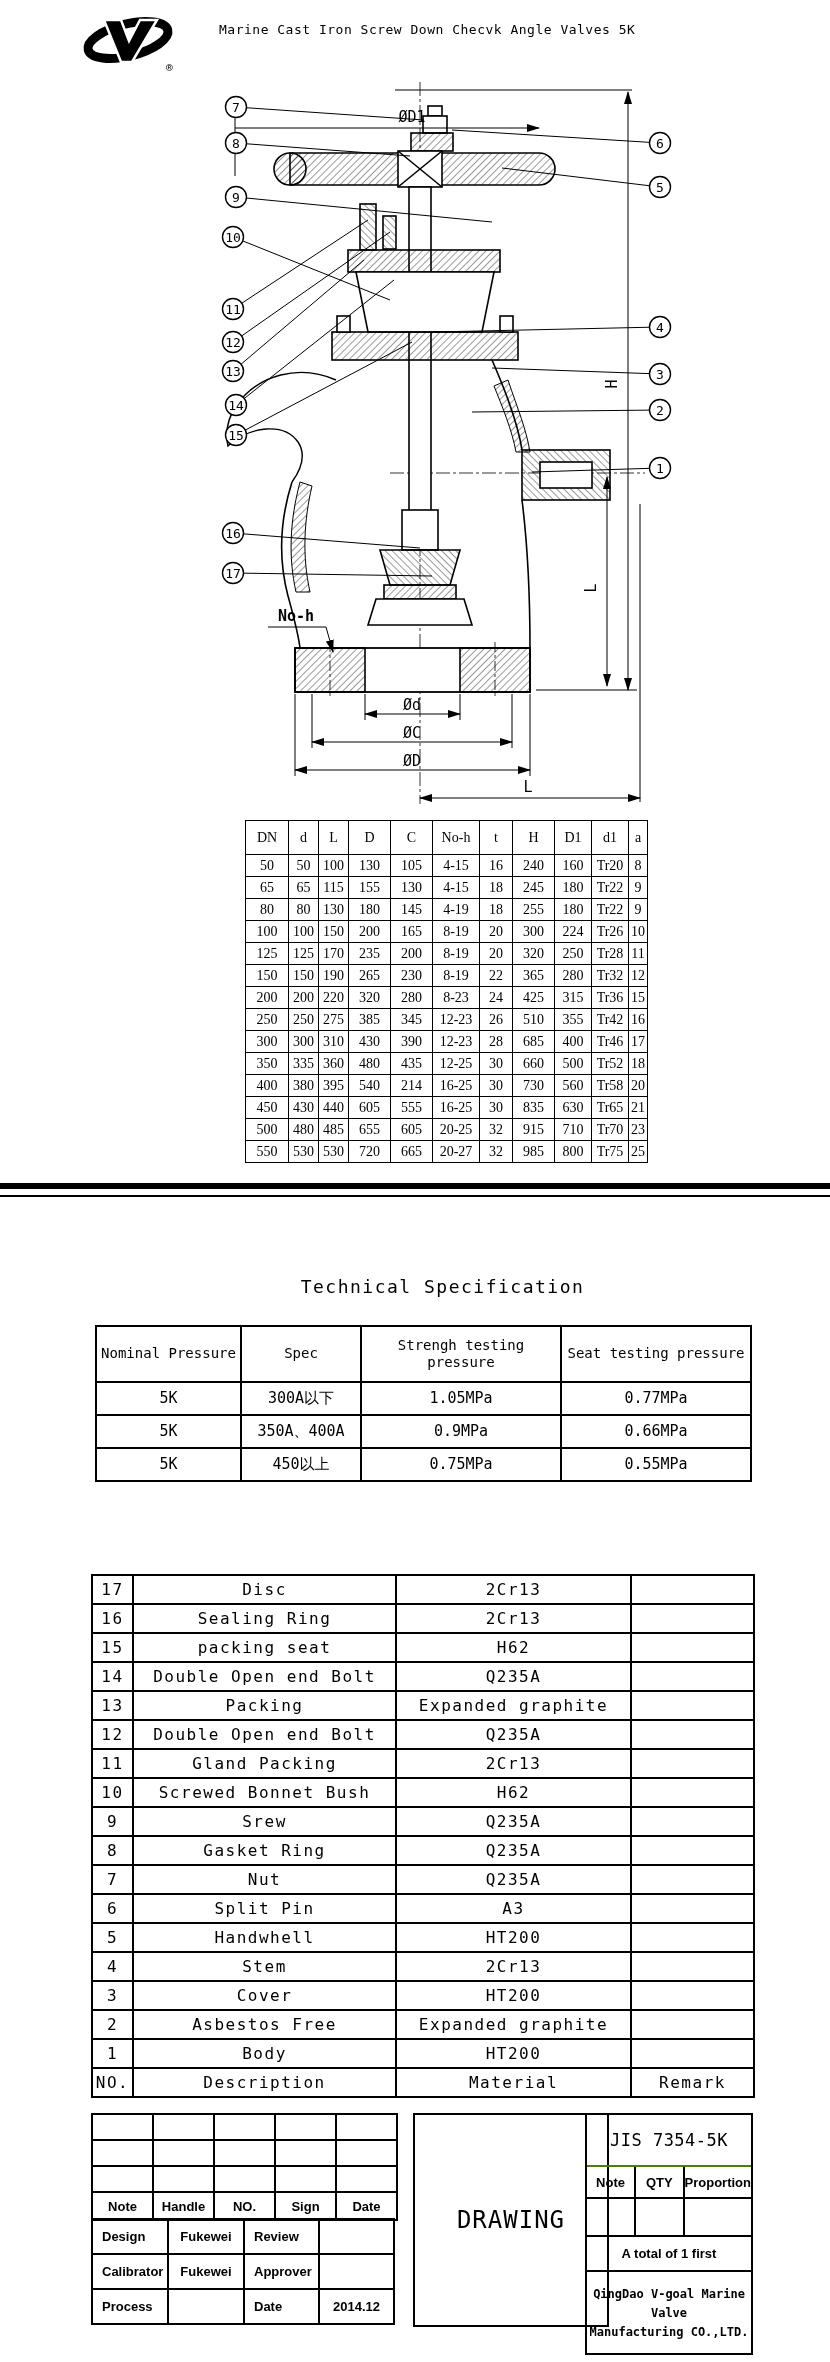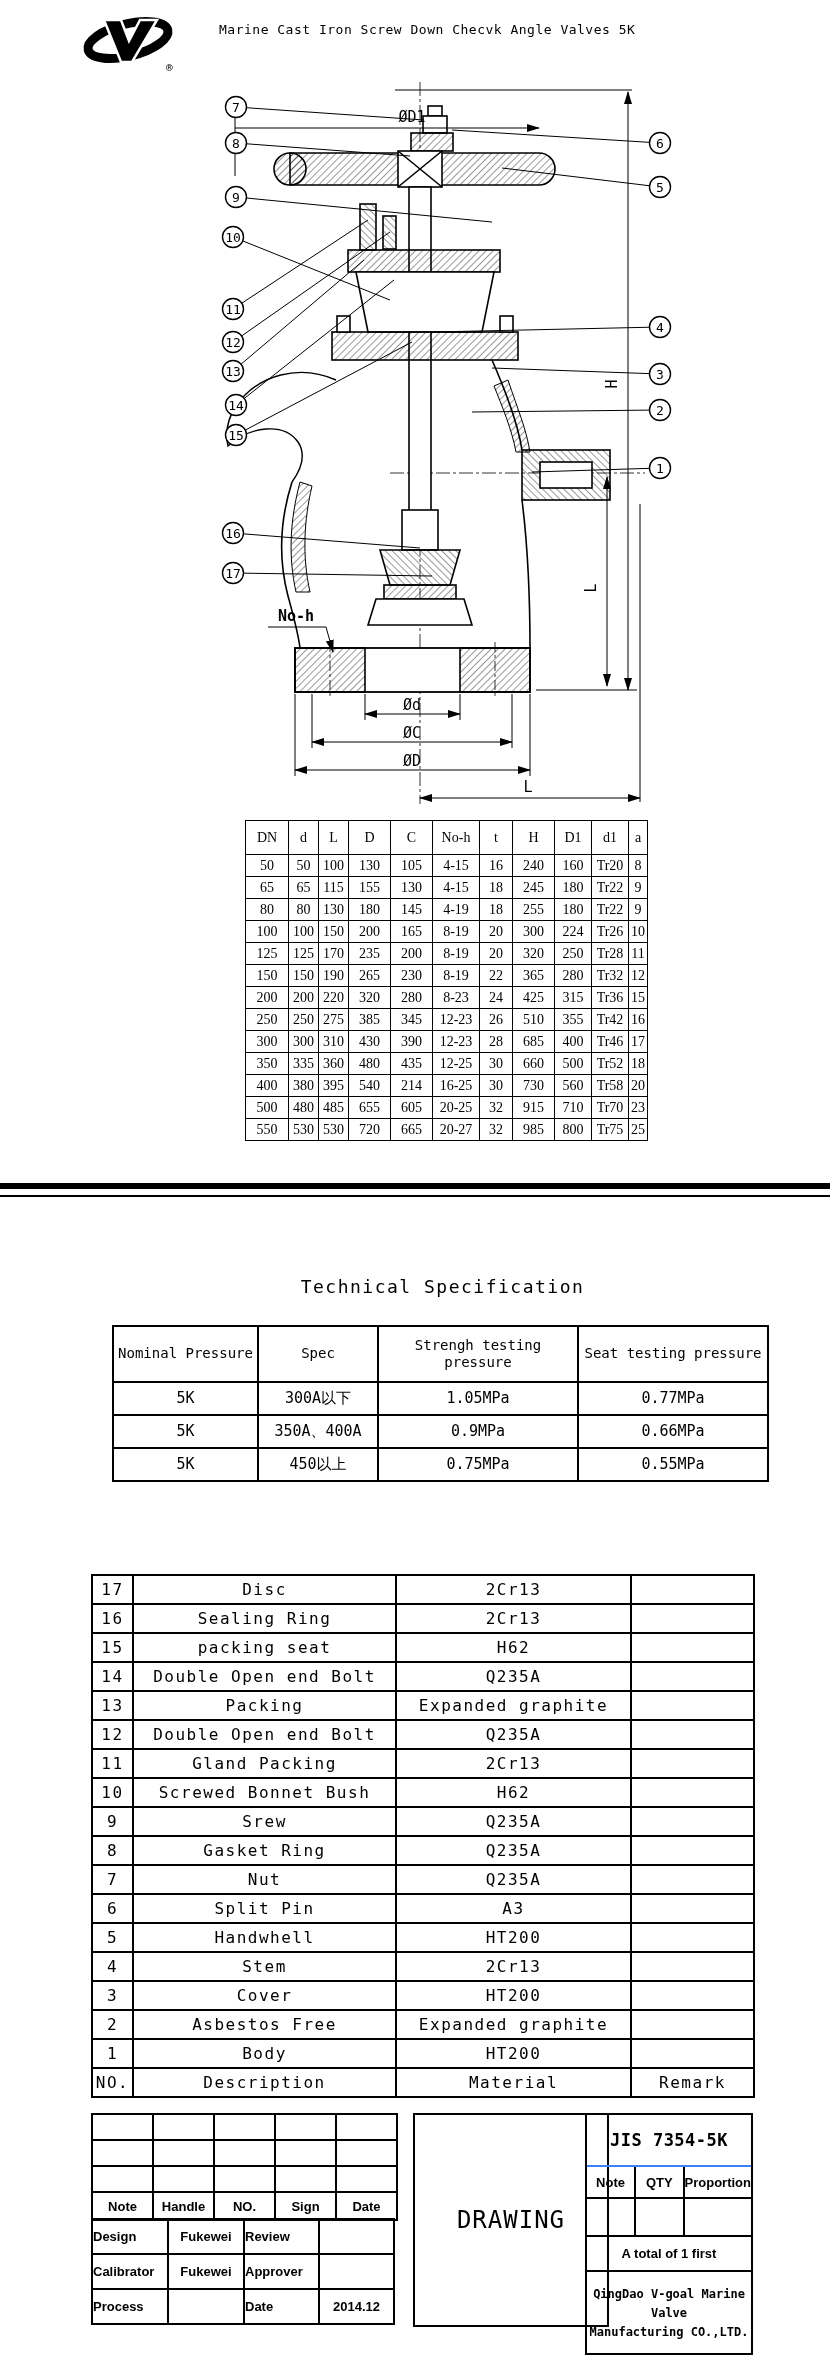--- a/index.html
+++ b/index.html
@@ -16,42 +16,42 @@
   .dim-table{left:245px;top:820px;font-family:"Liberation Serif",serif;font-size:14px;}
   .dim-table td{border:1px solid #000;text-align:center;height:21px;padding:0 1px;}
   .dim-table thead td{height:33px;}
 
   
   .rule1{left:0;top:1183px;width:830px;height:6px;background:#000;}
   .rule2{left:0;top:1195px;width:830px;height:2px;background:#000;}
 
   
   #spec-title{left:130px;top:1276px;width:625px;text-align:center;font-size:18px;letter-spacing:1.5px;}
-  .spec-table{left:112px;top:1325px;font-size:15px;}
+  .spec-table{left:95px;top:1325px;font-size:15px;}
   .spec-table td{border:2px solid #000;text-align:center;white-space:pre-line;line-height:1.25;}
   .spec-table thead td{height:54px;font-size:14px;}
   .spec-table tbody td{height:31px;}
 
   
   .parts-table{left:91px;top:1574px;font-size:16px;letter-spacing:1.5px;}
   .parts-table td{border:2px solid #000;text-align:center;height:27px;white-space:nowrap;}
 
   
   .tb{font-family:"Liberation Sans",sans-serif;font-weight:bold;font-size:13px;}
   .tb-upper{left:91px;top:2113px;}
   .tb-upper td{border:2px solid #000;text-align:center;height:24px;}
   .tb-upper tr:last-child td{height:26px;}
   .tb-lower{left:91px;top:2218px;}
-  .tb-lower td{border:2px solid #000;height:33px;text-align:left;}
+  .tb-lower td{border:2px solid #000;height:33px;text-align:left;padding-left:9px;}
   .tb-lower td:nth-child(2n){text-align:center;padding-left:0;}
   #drawing-cell{left:393px;top:2113px;width:192px;height:210px;border:2px solid #000;
       display:flex;align-items:center;justify-content:center;font-size:24px;letter-spacing:1px;margin-left:20px;}
   #tb-right{left:585px;top:2113px;width:168px;height:242px;border:2px solid #000;box-sizing:border-box;}
-  #jis-cell{height:50px;line-height:50px;border-bottom:2px solid #3b82f6;text-align:center;
-      font-weight:bold;font-size:17px;letter-spacing:.5px;}
+  #jis-cell{height:50px;line-height:50px;border-bottom:2px solid #4d7c0f;text-align:center;
+      font-weight:normal;font-size:17px;letter-spacing:.5px;}
   .qty-table{width:100%;}
   .qty-table td{border:2px solid #000;border-top:none;text-align:center;}
   .qty-table td{border-left:none;}
   .qty-table td + td{border-left:2px solid #000;}
   .qty-table td{border-right:none;}
   .qty-table tr:first-child td{height:30px;font-family:"Liberation Sans",sans-serif;font-weight:bold;font-size:13px;}
   .qty-table tr:last-child td{height:36px;}
   #total-cell{height:33px;line-height:33px;border-bottom:2px solid #000;text-align:center;
       font-family:"Liberation Sans",sans-serif;font-weight:bold;font-size:13px;}
   #company-cell{padding-top:13px;text-align:center;font-weight:bold;font-size:12px;
@@ -427,20 +427,33 @@
           <td>380</td>
           <td>395</td>
           <td>540</td>
           <td>214</td>
           <td>16-25</td>
           <td>30</td>
           <td>730</td>
           <td>560</td>
           <td>Tr58</td>
           <td>20</td>
+        </tr>
+        <tr>
+          <td>450</td>
+          <td>430</td>
+          <td>440</td>
+          <td>605</td>
+          <td>555</td>
+          <td>16-25</td>
+          <td>30</td>
+          <td>835</td>
+          <td>630</td>
+          <td>Tr65</td>
+          <td>21</td>
         </tr>
         <tr>
           <td>500</td>
           <td>480</td>
           <td>485</td>
           <td>655</td>
           <td>605</td>
           <td>20-25</td>
           <td>32</td>
           <td>915</td>

